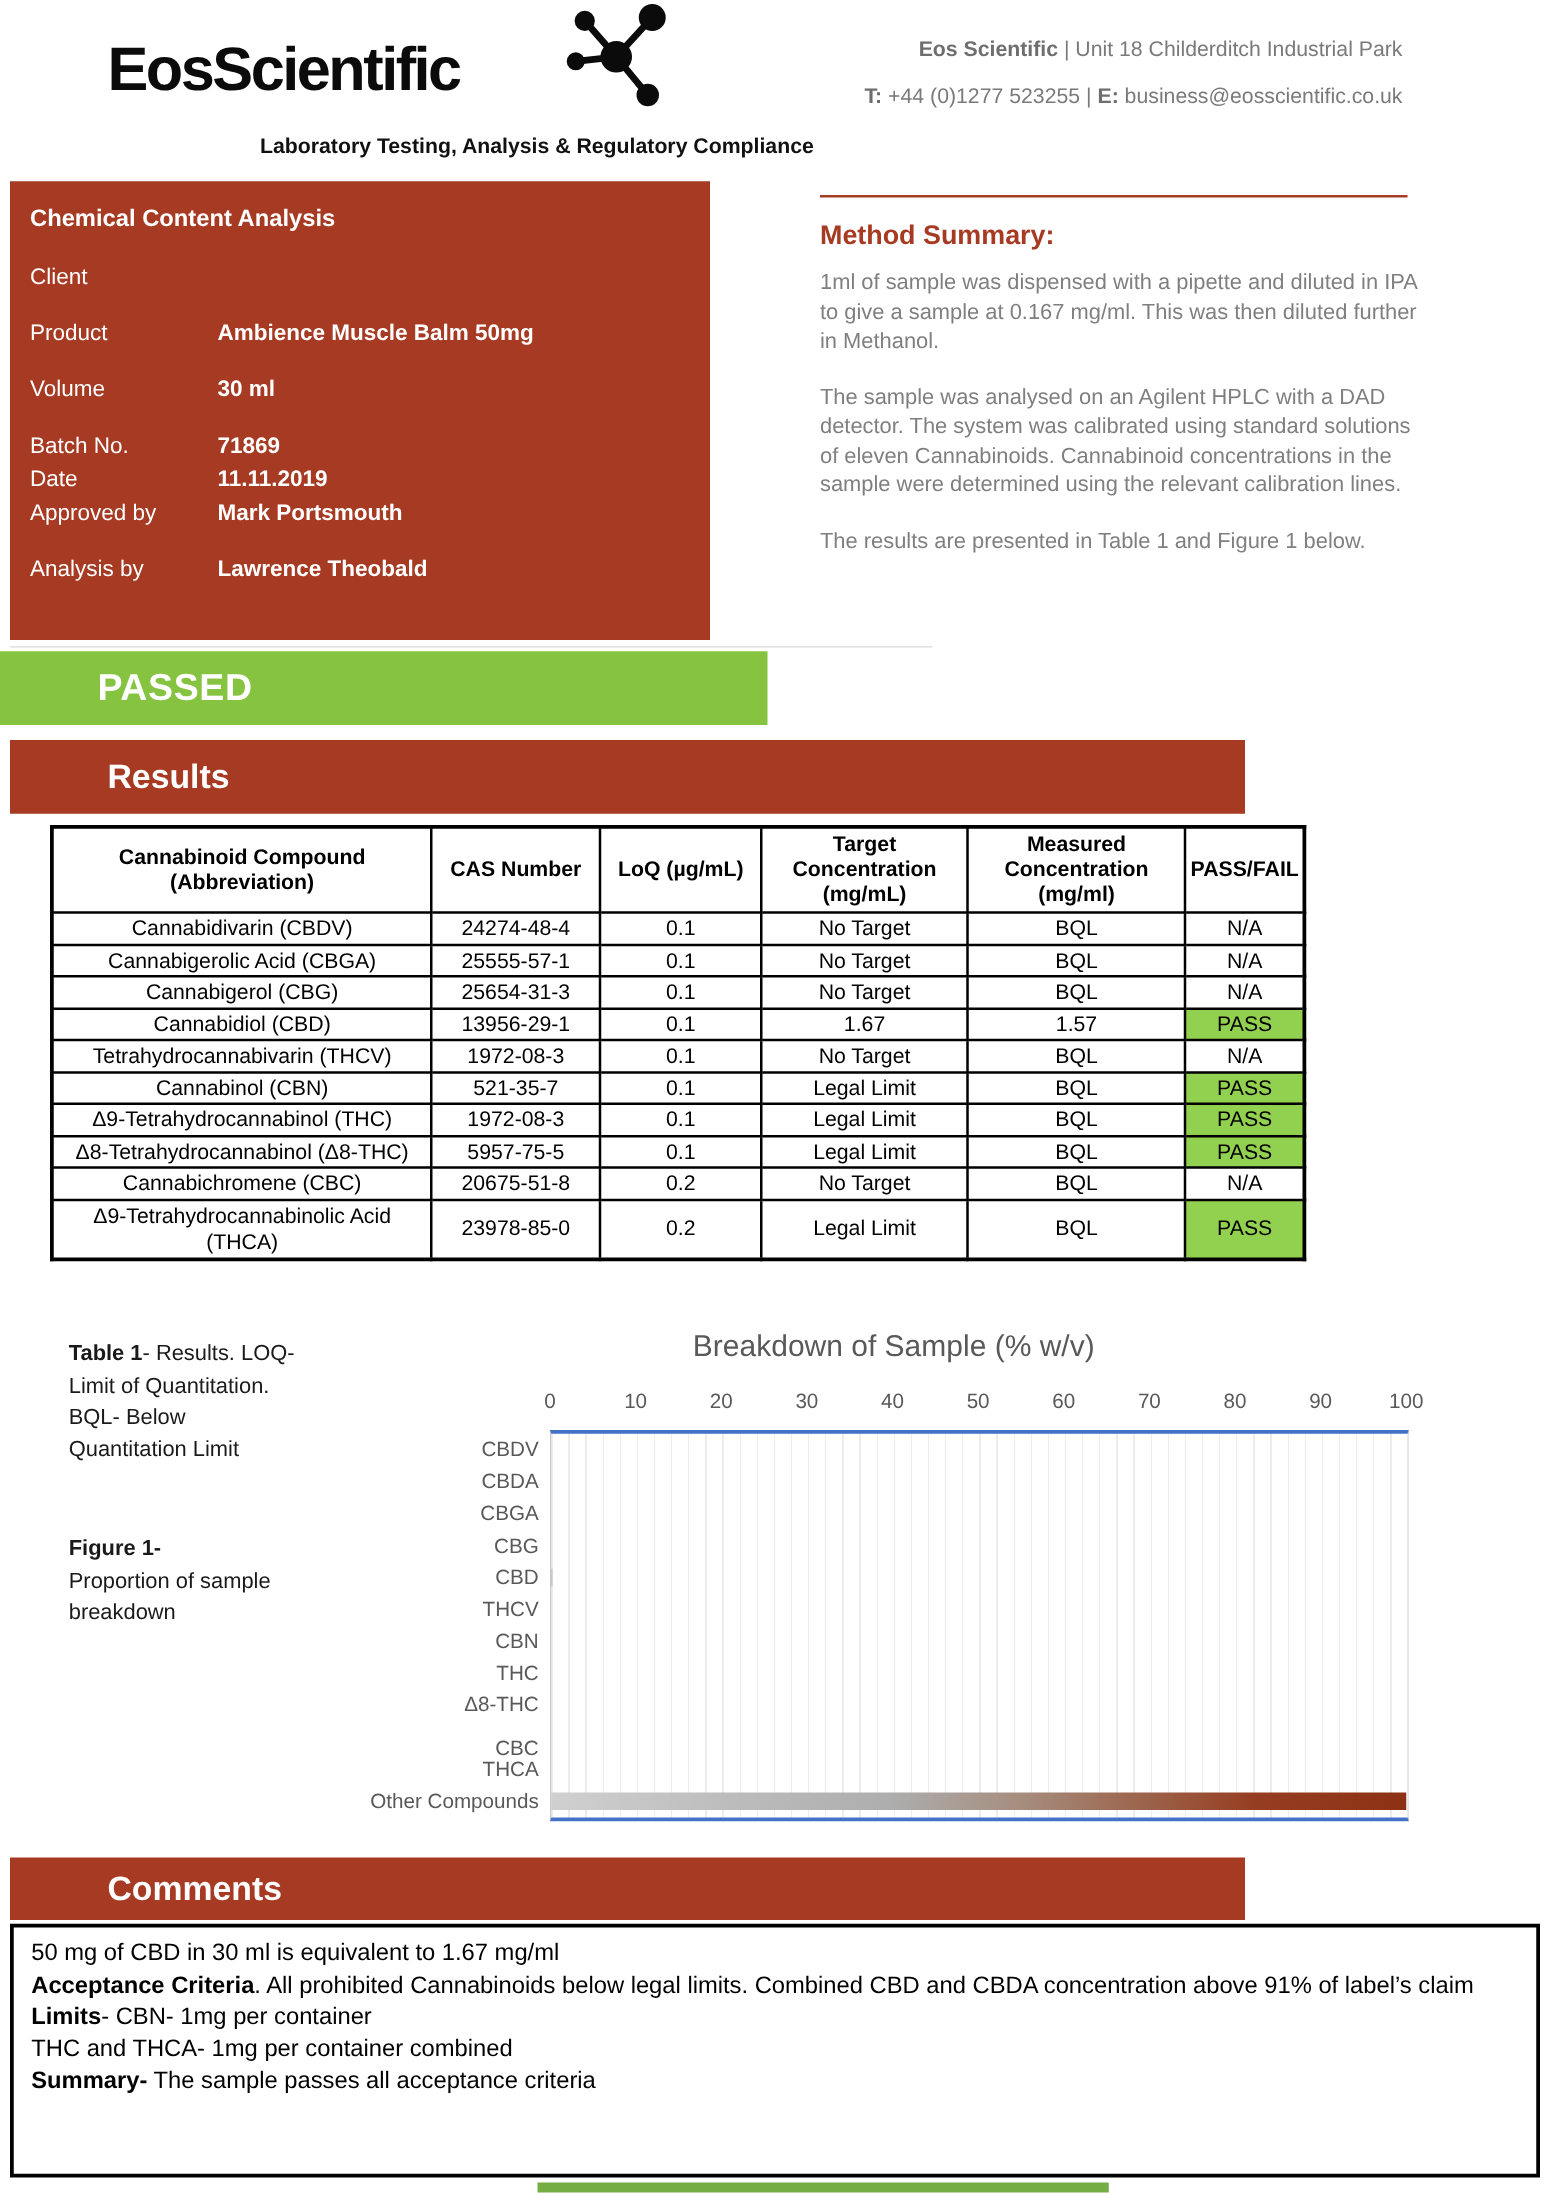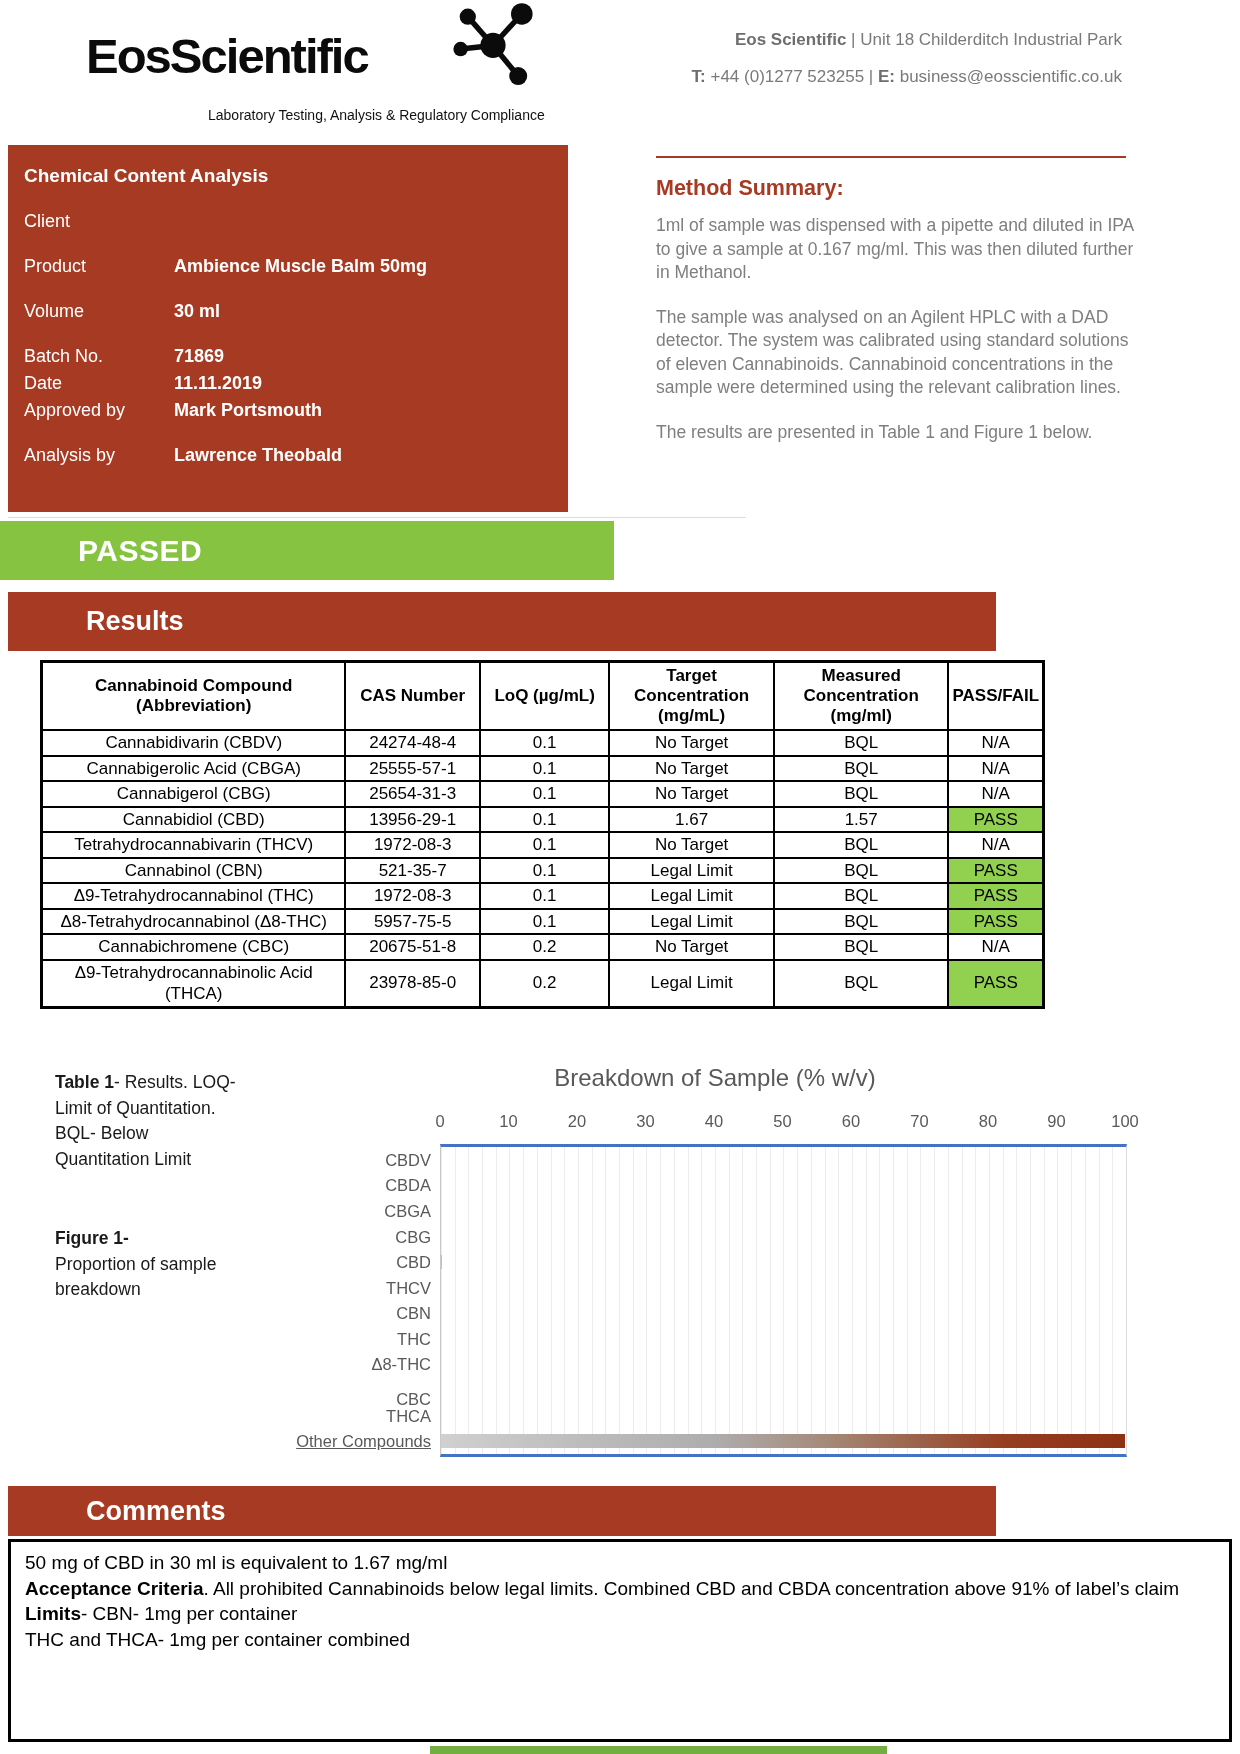--- a/index.html
+++ b/index.html
@@ -2,21 +2,21 @@
 <html><head>
 <meta charset="utf-8">
 <style>
   html,body{margin:0;padding:0;}
   body{width:1240px;height:1754px;position:relative;background:#fff;
        font-family:"Liberation Sans",sans-serif;color:#000;overflow:hidden;}
   .abs{position:absolute;}
 
   
   #logo-title{left:86px;top:28px;font-size:49px;font-weight:700;letter-spacing:-2px;color:#0b0b0b;}
-  #logo-tagline{left:208px;top:107px;font-size:14px;font-weight:400;color:#111;}
+  #logo-tagline{left:208px;top:107px;font-size:17px;font-weight:700;color:#111;}
   #molecule-icon{left:448px;top:2px;}
   #contact{right:118px;top:22px;text-align:right;font-size:17px;line-height:36.5px;color:#7a7a7a;}
   #contact b{font-weight:700;color:#6e6e6e;}
 
   
   #info-box{left:8px;top:145px;width:560px;height:367px;background:#a63a22;color:#fff;box-sizing:border-box;padding:14px 0 0 16px;}
   #info-title{font-size:19px;font-weight:700;margin-top:6px;}
   .info-row{margin-top:6px;font-size:18px;}
   #info-rows .info-row:nth-child(1),#info-rows .info-row:nth-child(2),
   #info-rows .info-row:nth-child(3),#info-rows .info-row:nth-child(4),
@@ -256,28 +256,29 @@
     <div class="cat" style="top: 118.38px;">CBDA</div>
     <div class="cat" style="top: 143.96px;">CBGA</div>
     <div class="cat" style="top: 169.54px;">CBG</div>
     <div class="cat" style="top: 195.12px;">CBD</div>
     <div class="cat" style="top: 220.7px;">THCV</div>
     <div class="cat" style="top: 246.28px;">CBN</div>
     <div class="cat" style="top: 271.86px;">THC</div>
     <div class="cat" style="top: 297.44px;">Δ8-THC</div>
     <div class="cat" style="top: 332px;">CBC</div>
     <div class="cat" style="top: 348.6px;">THCA</div>
-    <div class="cat" style="top: 374.18px; text-decoration: underline;">Other Compounds</div>
+    <div class="cat" style="top: 374.18px;">Other Compounds</div>
   </div>
 
 <div class="abs band" id="comments-band">
   <span>Comments</span>
 </div>
 <div class="abs" id="comments-box">
   <div id="comments-lines">
       <p><span>50 mg of CBD in 30 ml is equivalent to 1.67 mg/ml</span></p>
       <p><b>Acceptance Criteria</b><span>. All prohibited Cannabinoids below legal limits. Combined CBD and CBDA concentration above 91% of label’s claim</span></p>
       <p><b>Limits</b><span>- CBN- 1mg per container</span></p>
       <p><span>THC and THCA- 1mg per container combined</span></p>
+      <p><b>Summary-</b><span> The sample passes all acceptance criteria</span></p>
     </div>
 </div>
 
 <div class="abs" id="footer-accent-bar"></div>
 
 </body></html>

